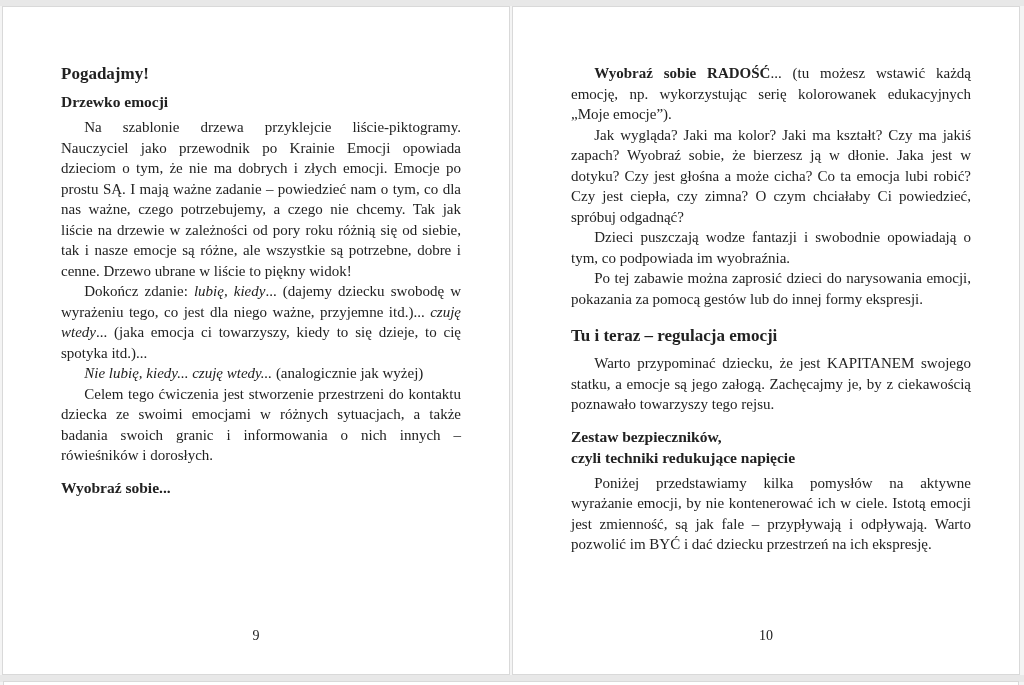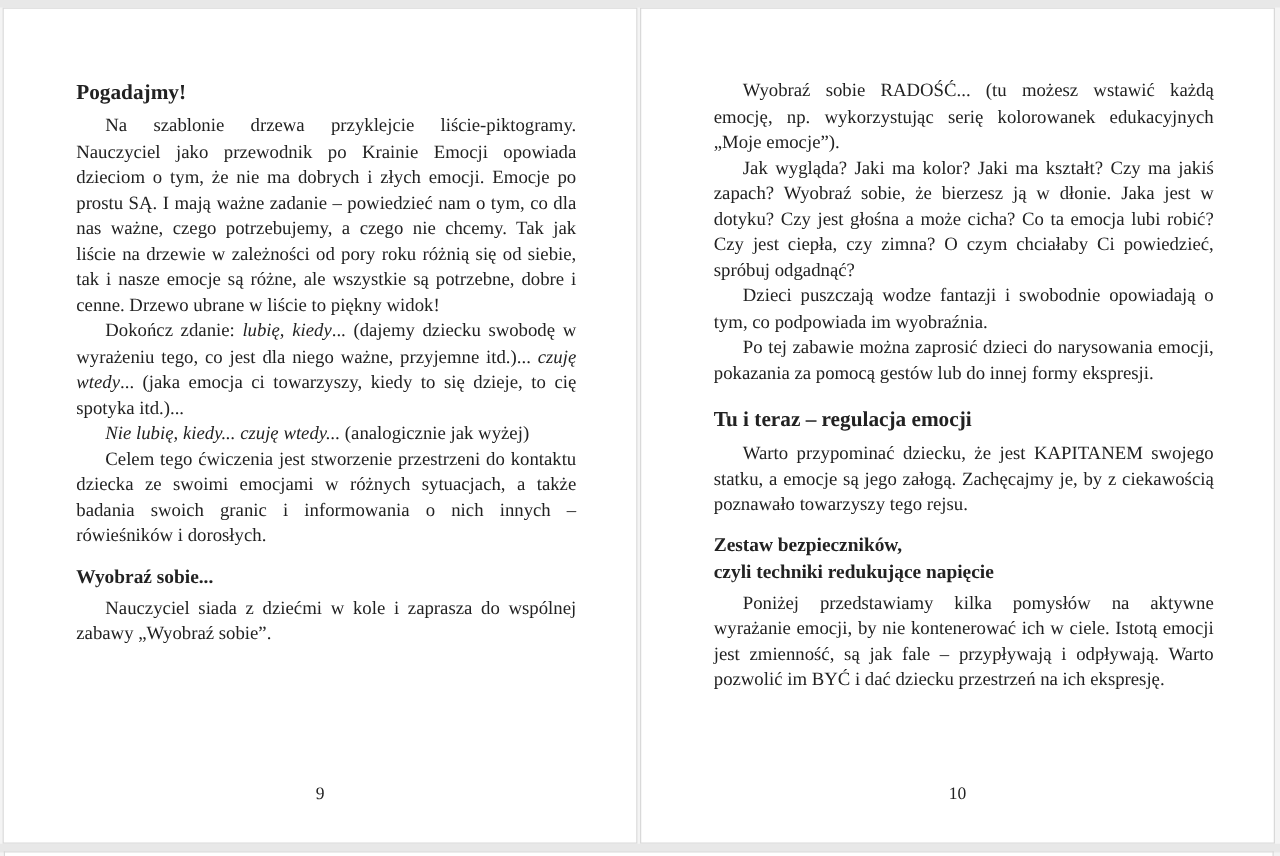--- a/index.html
+++ b/index.html
@@ -77,32 +77,32 @@
 </style>
 </head>
 <body>
 
 <div class="top-strip"></div>
 
 <div class="spread">
   <div class="page left">
     <div class="content">
         <div class="blk h1">Pogadajmy!</div>
+        <div class="blk h2">Drzewko emocji</div>
         <div class="blk p"><span>Na szablonie drzewa przyklejcie liście-piktogramy. Nauczyciel jako przewodnik po Krainie Emocji opowiada dzieciom o tym, że nie ma dobrych i złych emocji. Emocje po prostu SĄ. I mają ważne zadanie – powiedzieć nam o tym, co dla nas ważne, czego potrzebujemy, a czego nie chcemy. Tak jak liście na drzewie w zależności od pory roku różnią się od siebie, tak i nasze emocje są różne, ale wszystkie są potrzebne, dobre i cenne. Drzewo ubrane w liście to piękny widok!</span></div>
         <div class="blk p"><span>Dokończ zdanie: </span><span style="font-style: italic;">lubię, kiedy</span><span>... (dajemy dziecku swobodę w wyrażeniu tego, co jest dla niego ważne, przyjemne itd.)... </span><span style="font-style: italic;">czuję wtedy</span><span>... (jaka emocja ci towarzyszy, kiedy to się dzieje, to cię spotyka itd.)...</span></div>
         <div class="blk p"><span style="font-style: italic;">Nie lubię, kiedy... czuję wtedy...</span><span> (analogicznie jak wyżej)</span></div>
         <div class="blk p"><span>Celem tego ćwiczenia jest stworzenie przestrzeni do kontaktu dziecka ze swoimi emocjami w różnych sytuacjach, a także badania swoich granic i informowania o nich innych – rówieśników i dorosłych.</span></div>
         <div class="blk h2">Wyobraź sobie...</div>
-        <div class="blk p"><span>Nauczyciel siada z dziećmi w kole i zaprasza do wspólnej zabawy „Wyobraź sobie”.</span></div>
       </div>
     <div class="page-num">9</div>
   </div>
   <div class="page right">
     <div class="content">
-        <div class="blk p"><span style="font-weight: normal;">Wyobraź sobie RADOŚĆ</span><span>... (tu możesz wstawić każdą emocję, np. wykorzystując serię kolorowanek edukacyjnych „Moje emocje”).</span></div>
+        <div class="blk p"><span style="font-weight: bold;">Wyobraź sobie RADOŚĆ</span><span>... (tu możesz wstawić każdą emocję, np. wykorzystując serię kolorowanek edukacyjnych „Moje emocje”).</span></div>
         <div class="blk p"><span>Jak wygląda? Jaki ma kolor? Jaki ma kształt? Czy ma jakiś zapach? Wyobraź sobie, że bierzesz ją w dłonie. Jaka jest w dotyku? Czy jest głośna a może cicha? Co ta emocja lubi robić? Czy jest ciepła, czy zimna? O czym chciałaby Ci powiedzieć, spróbuj odgadnąć?</span></div>
         <div class="blk p"><span>Dzieci puszczają wodze fantazji i swobodnie opowiadają o tym, co podpowiada im wyobraźnia.</span></div>
         <div class="blk p"><span>Po tej zabawie można zaprosić dzieci do narysowania emocji, pokazania za pomocą gestów lub do innej formy ekspresji.</span></div>
         <div class="blk h1">Tu i teraz – regulacja emocji</div>
         <div class="blk p"><span>Warto przypominać dziecku, że jest KAPITANEM swojego statku, a emocje są jego załogą. Zachęcajmy je, by z ciekawością poznawało towarzyszy tego rejsu.</span></div>
         <div class="blk h2">Zestaw bezpieczników,
 czyli techniki redukujące napięcie</div>
         <div class="blk p"><span>Poniżej przedstawiamy kilka pomysłów na aktywne wyrażanie emocji, by nie kontenerować ich w ciele. Istotą emocji jest zmienność, są jak fale – przypływają i odpływają. Warto pozwolić im BYĆ i dać dziecku przestrzeń na ich ekspresję.</span></div>
       </div>
     <div class="page-num">10</div>

